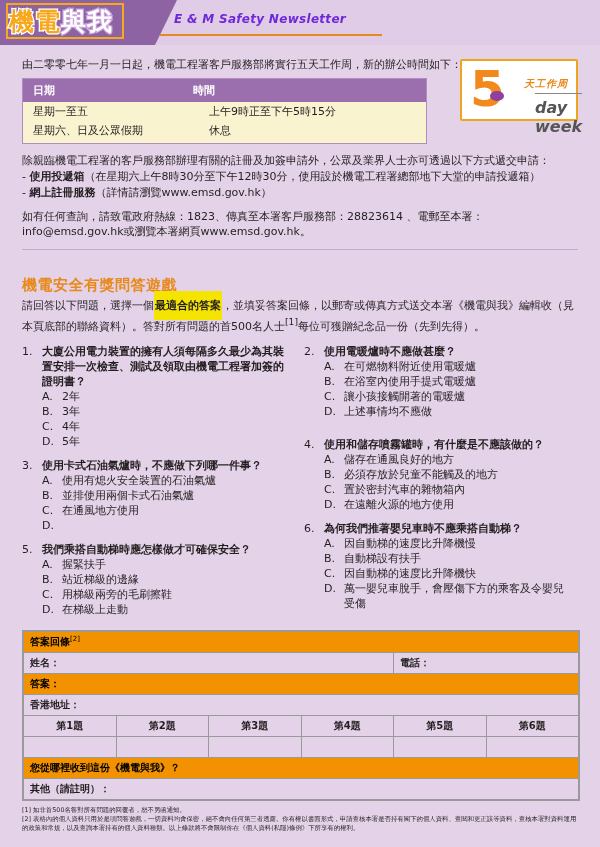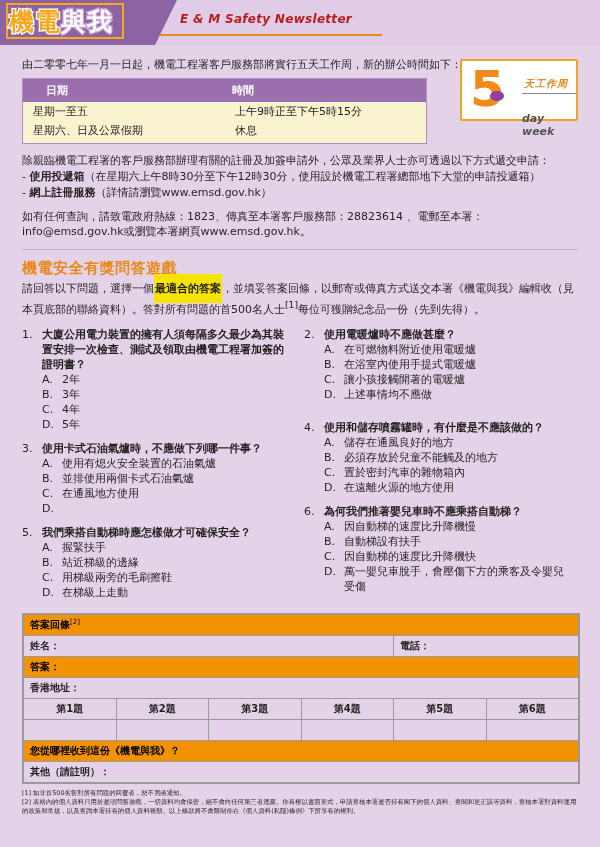--- a/index.html
+++ b/index.html
@@ -37,41 +37,41 @@
   .logo .w{
     color:#ffffff;
     -webkit-text-stroke:2.5px #c8a2d8;
     paint-order:stroke fill;
   }
   .logo-box{
     position:absolute;left:6px;top:3px;width:118px;height:36px;
     border:2px solid #f7a81b;z-index:2;box-sizing:border-box;
   }
   .header-en{
-    position:absolute;left:180px;top:12px;
-    color:#b91c1c;font-style:italic;font-weight:bold;font-size:12px;
+    position:absolute;left:174px;top:12px;
+    color:#6d28d9;font-style:italic;font-weight:bold;font-size:12px;
     letter-spacing:.3px;
   }
   .header-rule{
     position:absolute;left:160px;top:34px;width:222px;height:2px;background:#e8891c;
   }
   
   .page{position:relative;padding:0 0 0 0;}
   .block{padding:0 22px;}
   .cn{font-size:11px;line-height:16px;}
   
   .intro-wrap{margin-top:12px;position:relative;}
   .intro-line{font-size:11px;line-height:15px;}
   .hours-table{
     width:405px;border-collapse:collapse;margin-top:6px;font-size:11px;
     border:1px solid #b08cc0;
   }
   .hours-table th{
     background:#9b6fae;color:#fff;text-align:left;font-weight:bold;
-    padding:4px 23px;font-size:11px;
+    padding:4px 10px;font-size:11px;
   }
   .hours-table td{
     background:#f9f3cf;padding:2px 10px;font-size:11px;color:#231f20;
   }
   .hours-table tr:first-child td{padding-top:5px;}
   .hours-table tr:last-child td{padding-bottom:5px;}
   .hours-table .c2{padding-left:26px;}
   .badge{
     position:absolute;right:22px;top:2px;width:118px;height:62px;
     background:#ffffff;border:2px solid #f0a31e;box-sizing:border-box;
@@ -83,32 +83,32 @@
   }
   .badge .dot{
     position:absolute;left:28px;top:30px;width:14px;height:10px;
     background:#8e3fa0;border-radius:50%;
   }
   .badge .bt{
     position:absolute;left:62px;top:16px;color:#e8891c;font-size:10px;
     font-weight:bold;font-style:italic;letter-spacing:1px;
   }
   .badge .bb{
-    position:absolute;left:60px;top:32px;color:#555;font-size:11px;
-    font-weight:bold;font-style:italic;border-top:1px solid #888;padding-top:18px;
+    position:absolute;left:73px;top:32px;color:#555;font-size:16px;
+    font-weight:bold;font-style:italic;border-top:1px solid #888;padding-top:4px;
   }
   .bullets{margin-top:9px;}
   .bullets .b{font-size:11px;line-height:16px;}
   .bullets .b b{font-weight:bold;}
   .contact{margin-top:8px;font-size:11px;line-height:15px;}
   
   .hr{height:1px;background:#c5a8d2;margin:10px 22px 0 22px;}
   
   .quiz-title{
-    color:#e8891c;font-size:15px;font-weight:bold;margin-top:9px;
+    color:#e8891c;font-size:15px;font-weight:bold;margin-top:26px;
     letter-spacing:.5px;
   }
   .quiz-intro{font-size:11px;line-height:16px;margin-top:3px;}
   .hl{background:#f5e400;font-weight:bold;padding:8px 1px;}
   .qcols{display:flex;margin-top:9px;gap:14px;}
   .qcol{width:268px;}
   .q{margin-bottom:9px;}
   .q-head{display:flex;font-size:11px;font-weight:bold;line-height:15px;}
   .q-num{width:20px;flex:none;font-weight:normal;}
   .q-text{flex:1;}

